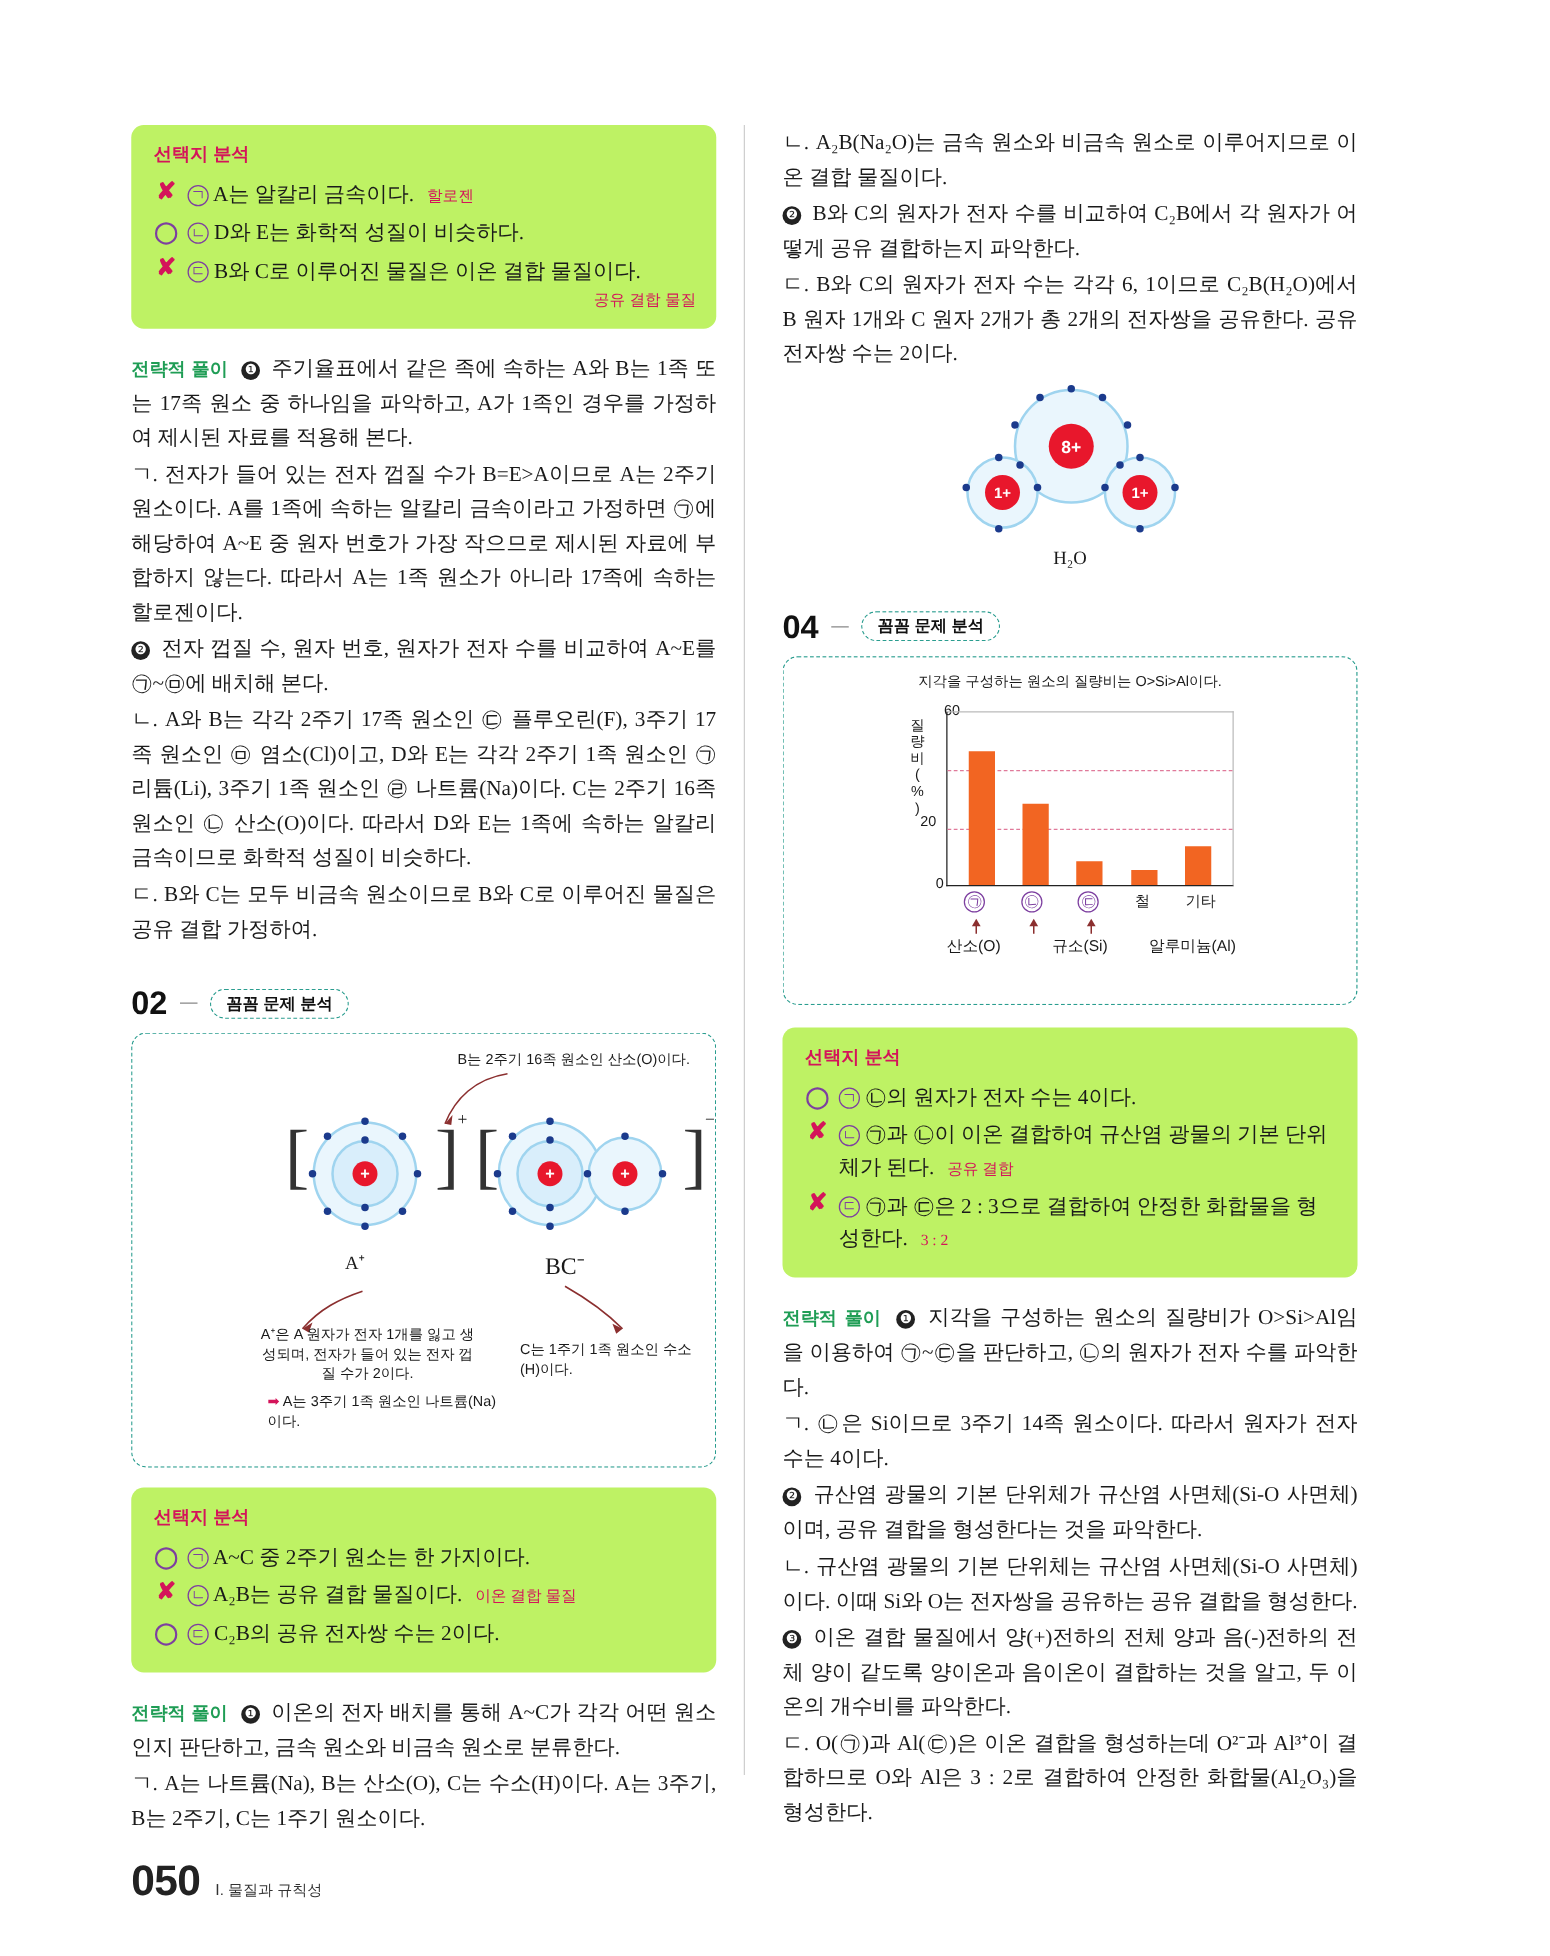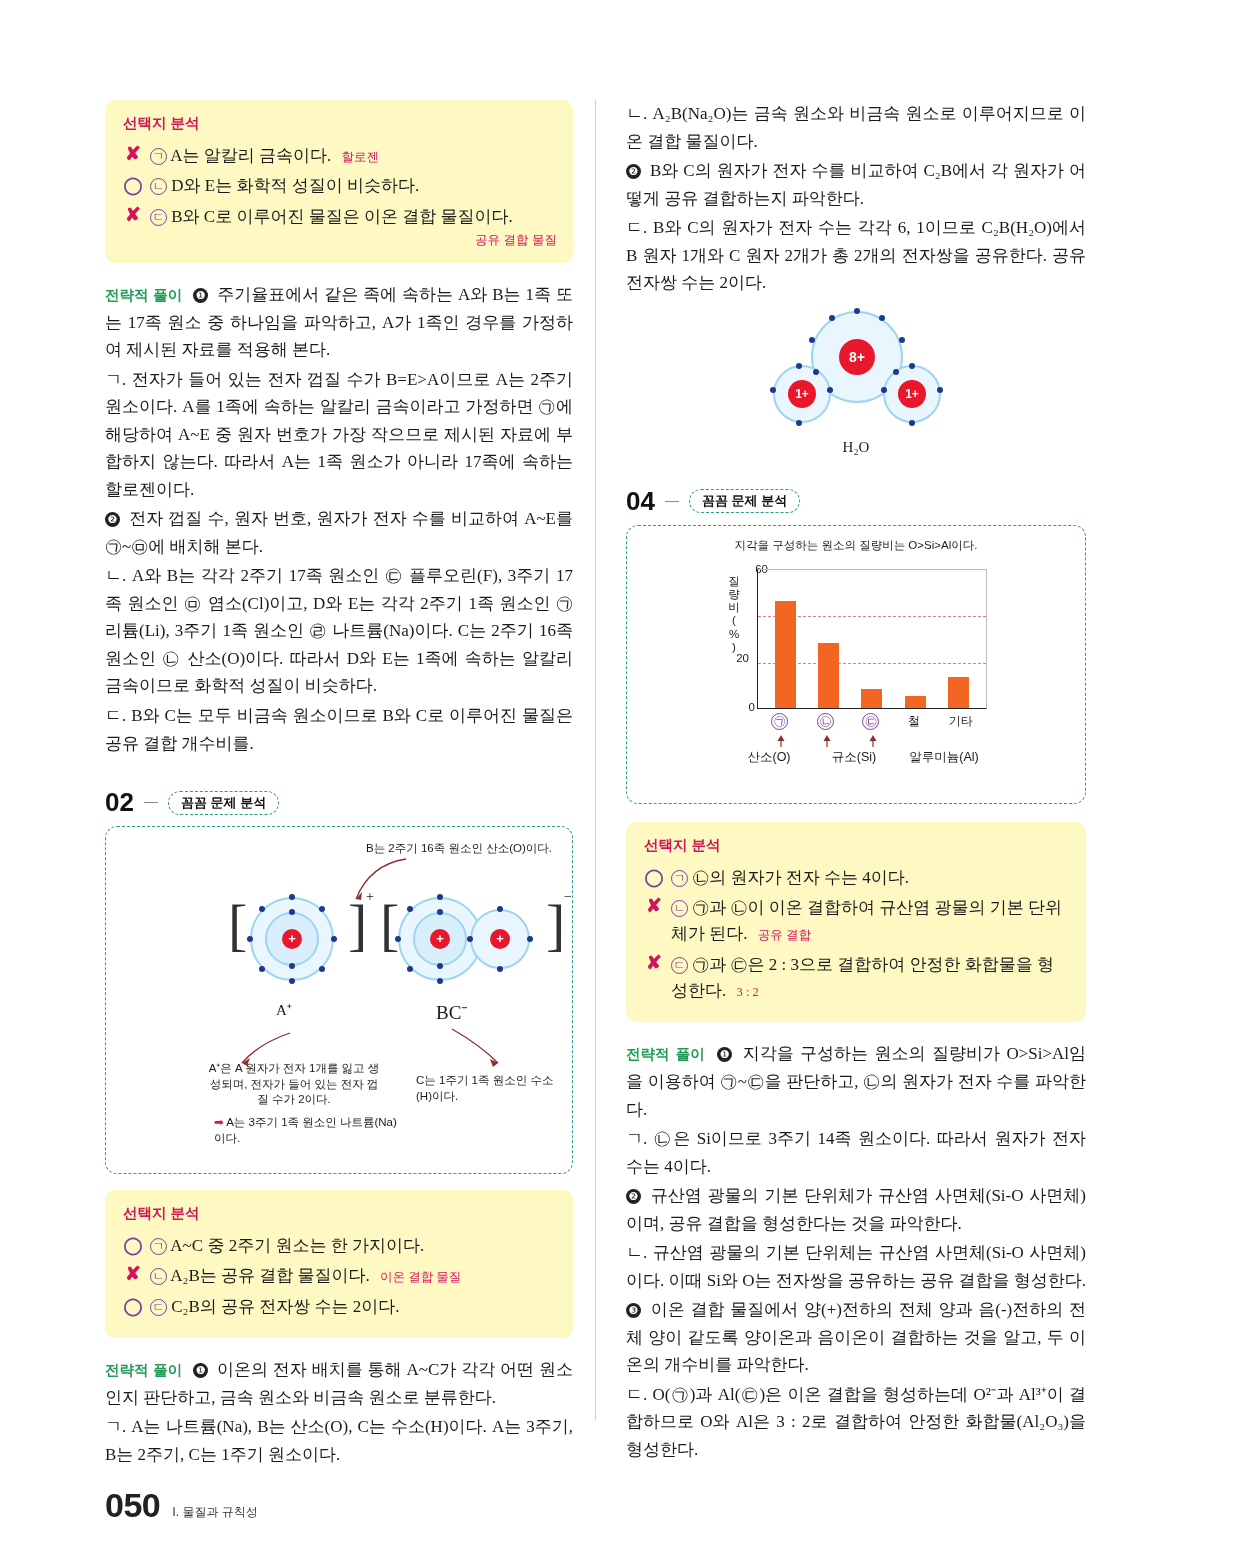--- a/index.html
+++ b/index.html
@@ -30,21 +30,21 @@
   .col.right { padding-left: 30px; }
   .divider {
     width: 1px;
     background: #cfcfcf;
     margin: 0 0px;
     height: 1320px;
   }
 
   
   .analysis-box {
-    background: #fef9c3;
+    background: #bef264;
     border-radius: 10px;
     padding: 14px 16px 14px 18px;
     margin-bottom: 18px;
   }
   .analysis-title {
     color: #d4145a;
     font-family: "Liberation Sans", sans-serif;
     font-weight: bold;
     font-size: 14.5px;
     margin-bottom: 10px;
@@ -205,21 +205,21 @@
     left: 118px; top: 152px;
     width: 230px;
     display: flex;
     justify-content: space-around;
     font-family: "Liberation Sans", sans-serif;
     font-size: 12px;
   }
   .xlabels .circ { border-color: #7d3fa0; }
   .xnames {
     position: absolute;
-    left: 90px; top: 188px;
+    left: 100px; top: 188px;
     width: 270px;
     display: flex;
     gap: 10px;
     font-family: "Liberation Sans", sans-serif;
     font-size: 12.5px;
   }
   .footer {
     position: absolute;
     left: 105px;
     bottom: 40px;
@@ -329,21 +329,21 @@
       <p class="para">
         <span class="step">❷</span>
         <span>전자 껍질 수, 원자 번호, 원자가 전자 수를 비교하여 A~E를 ㉠~㉤에 배치해 본다.</span>
       </p>
 
       <p class="para">
         <span>ㄴ. A와 B는 각각 2주기 17족 원소인 ㉢ 플루오린(F), 3주기 17족 원소인 ㉤ 염소(Cl)이고, D와 E는 각각 2주기 1족 원소인 ㉠ 리튬(Li), 3주기 1족 원소인 ㉣ 나트륨(Na)이다. C는 2주기 16족 원소인 ㉡ 산소(O)이다. 따라서 D와 E는 1족에 속하는 알칼리 금속이므로 화학적 성질이 비슷하다.</span>
       </p>
 
       <p class="para">
-        <span>ㄷ. B와 C는 모두 비금속 원소이므로 B와 C로 이루어진 물질은 공유 결합 개수비를.</span>
+        <span>ㄷ. B와 C는 모두 비금속 원소이므로 B와 C로 이루어진 물질은 공유 결합 가정하여.</span>
       </p>
 
       <div class="qhead">
         <span class="qnum">02</span>
         <span class="qdash"></span>
         <span class="qtag">꼼꼼 문제 분석</span>
       </div>
 
       <div class="dashbox">
         <div class="ion-fig">

